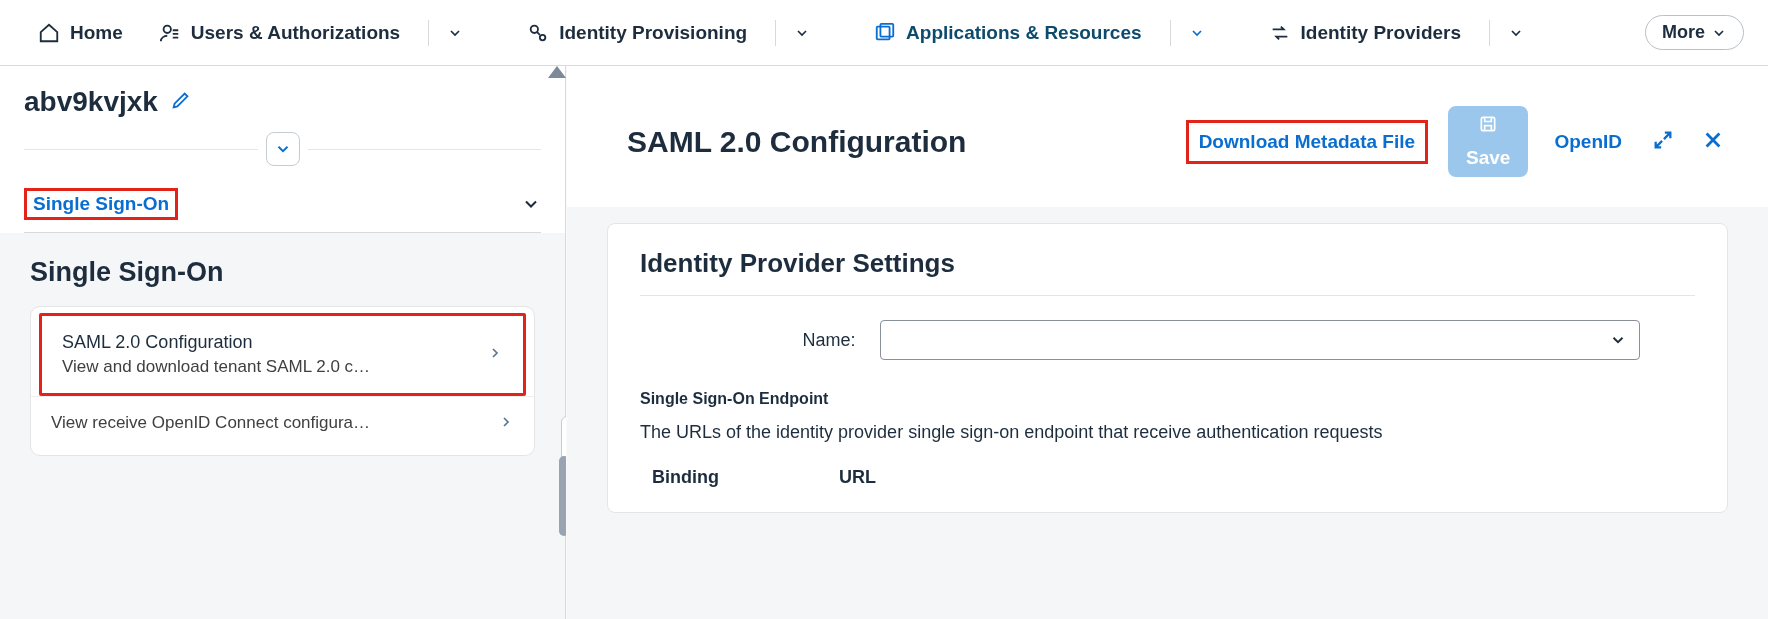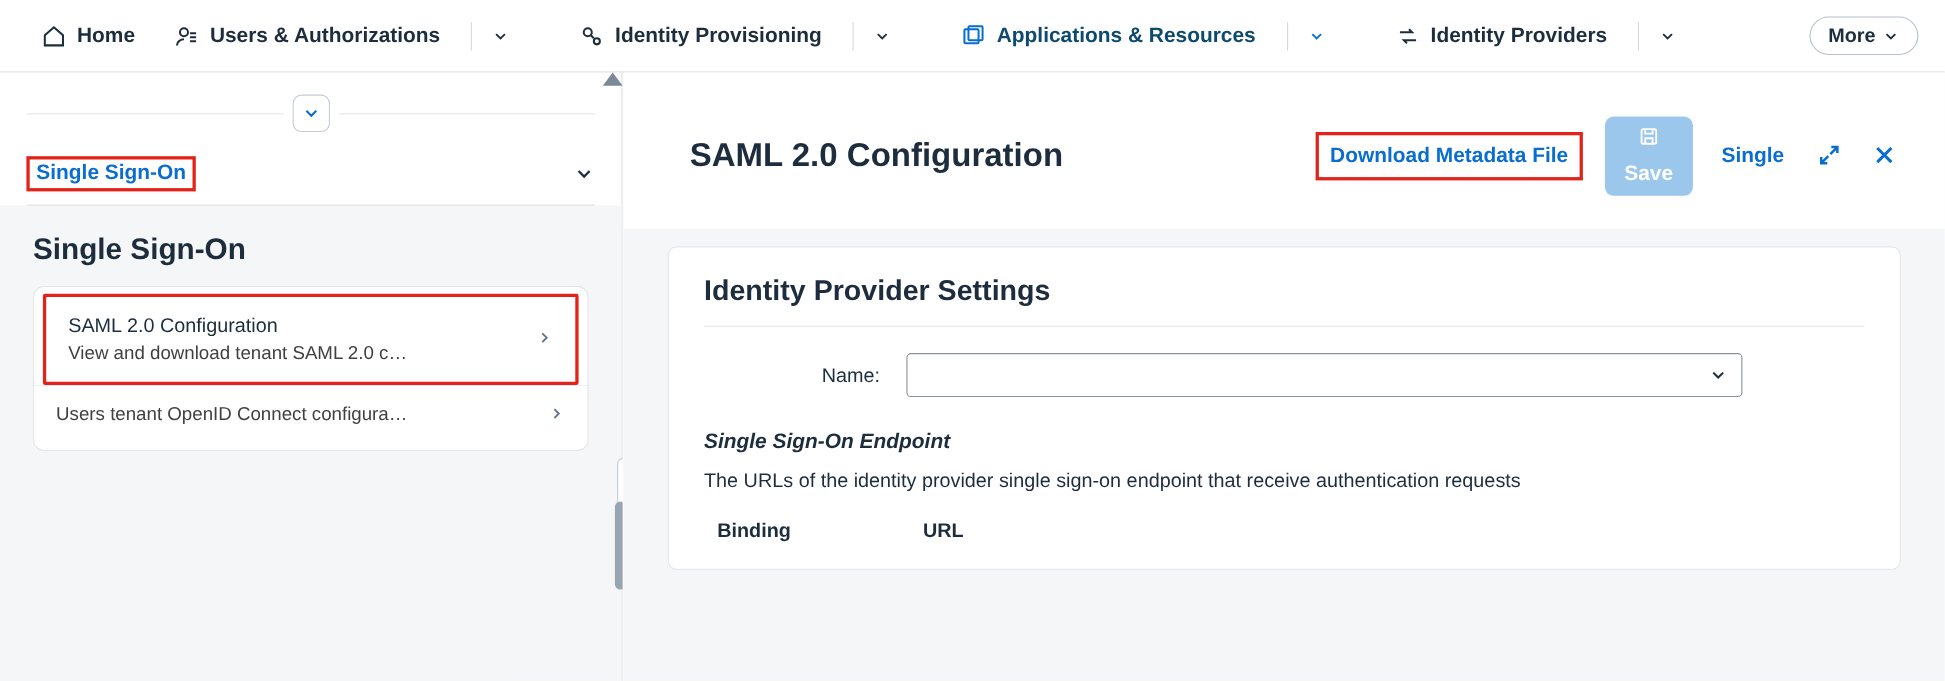--- a/index.html
+++ b/index.html
@@ -163,30 +163,30 @@
     }
     .icon-btn { color:#0a6ed1; cursor:pointer; padding:4px;}
     .right-body {
       flex:1; background:#f5f6f7; padding: 16px 40px 0 40px;
     }
     .settings-card {
       background:#fff; border:1px solid #e5e5e5; border-radius:8px;
       padding: 24px 32px;
     }
     .settings-title { font-size:26px; font-weight:700; padding-bottom:16px; border-bottom:1px solid #e5e5e5; margin-bottom:24px;}
-    .form-row { display:flex; align-items:center; gap:24px; margin-bottom:30px; padding-left:60px;}
+    .form-row { display:flex; align-items:center; gap:24px; margin-bottom:30px; padding-left:60px;justify-content:center;}
     .form-label { width:100px; text-align:right; font-size:18px; color:#1d2d3e;}
     .form-select {
       flex:1; max-width:760px; height:40px;
       border:1px solid #89919a; border-radius:4px;
       background:#fff; padding:0 12px;
       display:flex; align-items:center; justify-content:space-between;
       cursor:pointer;
     }
-    .sub-title { font-size:19px; font-weight:700; margin-bottom:14px;font-style:italic;}
+    .sub-title { font-size:16px; font-weight:700; margin-bottom:14px;}
     .sub-desc { font-size:18px; color:#1d2d3e; margin-bottom:24px;}
     .table-head { display:flex; gap:120px; font-size:18px; font-weight:700; padding-left:12px;}
     svg { flex-shrink:0; }
   </style>
 </head>
 <body>
 
 <div class="topnav">
   <div class="nav-item">
     <span class="nav-icon">
@@ -275,20 +275,28 @@
       </svg>
   </div>
 </div>
 
 <div class="body">
 
   <div class="left-panel">
     <div class="scroll-tri"></div>
 
     <div class="left-header">
+      <div class="tenant-row">
+        <span>abv9kvjxk</span>
+        <span class="edit-icon">
+          <svg viewBox="0 0 24 24" width="22" height="22" stroke="#0a6ed1" stroke-width="2" fill="none">
+              <path d="M4 20l4-1 11-11-3-3L5 16l-1 4z"></path>
+            </svg>
+        </span>
+      </div>
       <div class="collapse-row">
         <div class="collapse-btn">
           <svg viewBox="0 0 24 24" width="18" height="18" stroke="#0a6ed1" stroke-width="2.5" fill="none">
               <path d="M6 9l6 6 6-6"></path>
             </svg>
         </div>
       </div>
       <div class="section-tab">
         <span class="highlight-red">
           <span class="section-tab-label">Single Sign-On</span>
@@ -308,21 +316,21 @@
             <div class="card-item-sub">View and download tenant SAML 2.0 c…</div>
           </div>
           <span class="chev-right">
             <svg viewBox="0 0 24 24" width="16" height="16" stroke="currentColor" stroke-width="2.5" fill="none">
                 <path d="M9 6l6 6-6 6"></path>
               </svg>
           </span>
         </div>
         <div class="card-item">
           <div style="min-width:0">
-            <div class="card-item-sub">Users tenant OpenID Connect configura…</div>
+            <div class="card-item-sub">View receive OpenID Connect configura…</div>
           </div>
           <span class="chev-right">
             <svg viewBox="0 0 24 24" width="16" height="16" stroke="currentColor" stroke-width="2.5" fill="none">
                 <path d="M9 6l6 6-6 6"></path>
               </svg>
           </span>
         </div>
       </div>
     </div>
 
@@ -342,21 +350,21 @@
           <span class="link-btn highlighted">Download Metadata File</span>
           <span class="save-btn">
             <span>
               <svg viewBox="0 0 24 24" width="20" height="20" stroke="#fff" stroke-width="2" fill="none">
                   <rect x="4" y="4" width="16" height="16" rx="2"></rect>
                   <path d="M8 4v5h8V4M8 20v-6h8v6"></path>
                 </svg>
             </span>
             <span>Save</span>
           </span>
-          <span class="link-btn">Single</span>
+          <span class="link-btn">OpenID</span>
           <span class="icon-btn">
             <svg viewBox="0 0 24 24" width="22" height="22" stroke="#0a6ed1" stroke-width="2.5" fill="none">
                 <path d="M14 4h6v6M10 20H4v-6M20 4l-7 7M4 20l7-7"></path>
               </svg>
           </span>
           <span class="icon-btn">
             <svg viewBox="0 0 24 24" width="22" height="22" stroke="#0a6ed1" stroke-width="3" fill="none">
                 <path d="M5 5l14 14M19 5L5 19"></path>
               </svg>
           </span>

